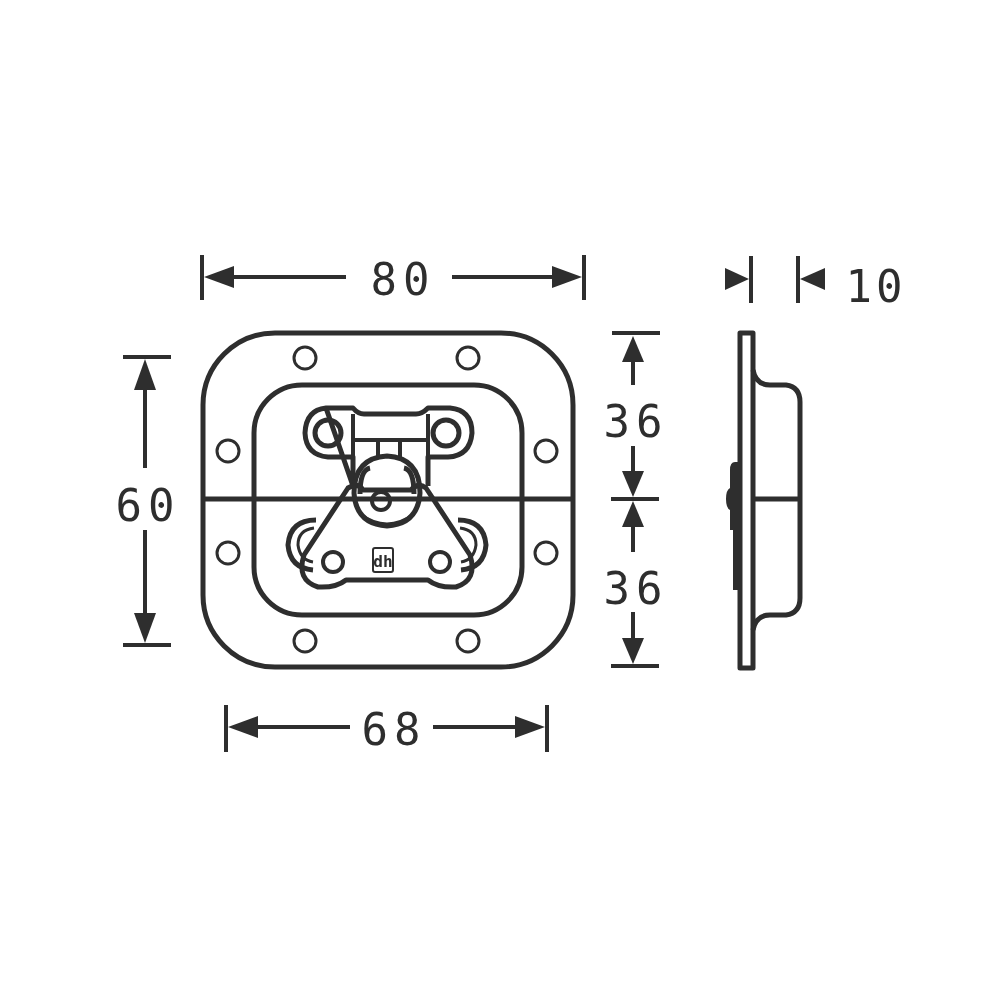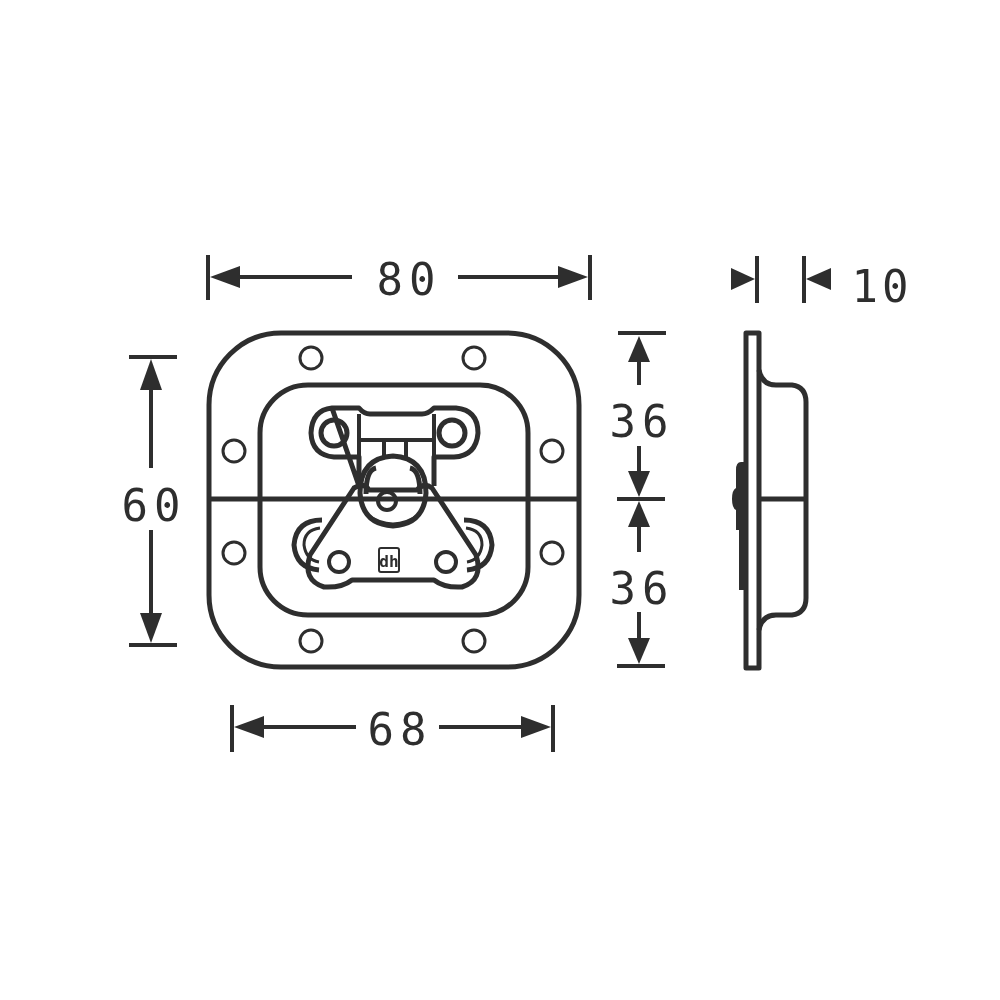--- a/index.html
+++ b/index.html
@@ -1,17 +1,17 @@
 <!DOCTYPE html>
 <html><head>
   <meta charset="utf-8">
   <style>
     html, body { margin: 0; padding: 0; background: #ffffff; }
     body { width: 1000px; height: 1000px; overflow: hidden; }
-    #canvas { position: absolute; left: 14px; top: 0; width: 848px; height: 1000px; }
+    #canvas { position: absolute; left: 8px; top: 0; width: 848px; height: 1000px; }
     svg text { font-family: "DejaVu Sans Mono", "Liberation Mono", monospace; fill: #2e2e2e; }
     .stroke { fill: none; stroke: #2e2e2e; stroke-linecap: butt; stroke-linejoin: round; }
     .fill { fill: #2e2e2e; stroke: none; }
   </style>
 </head>
 <body>
 
 <div id="canvas">
 <svg width="1000" height="1000" viewBox="0 0 1000 1000" xmlns="http://www.w3.org/2000/svg">
 

